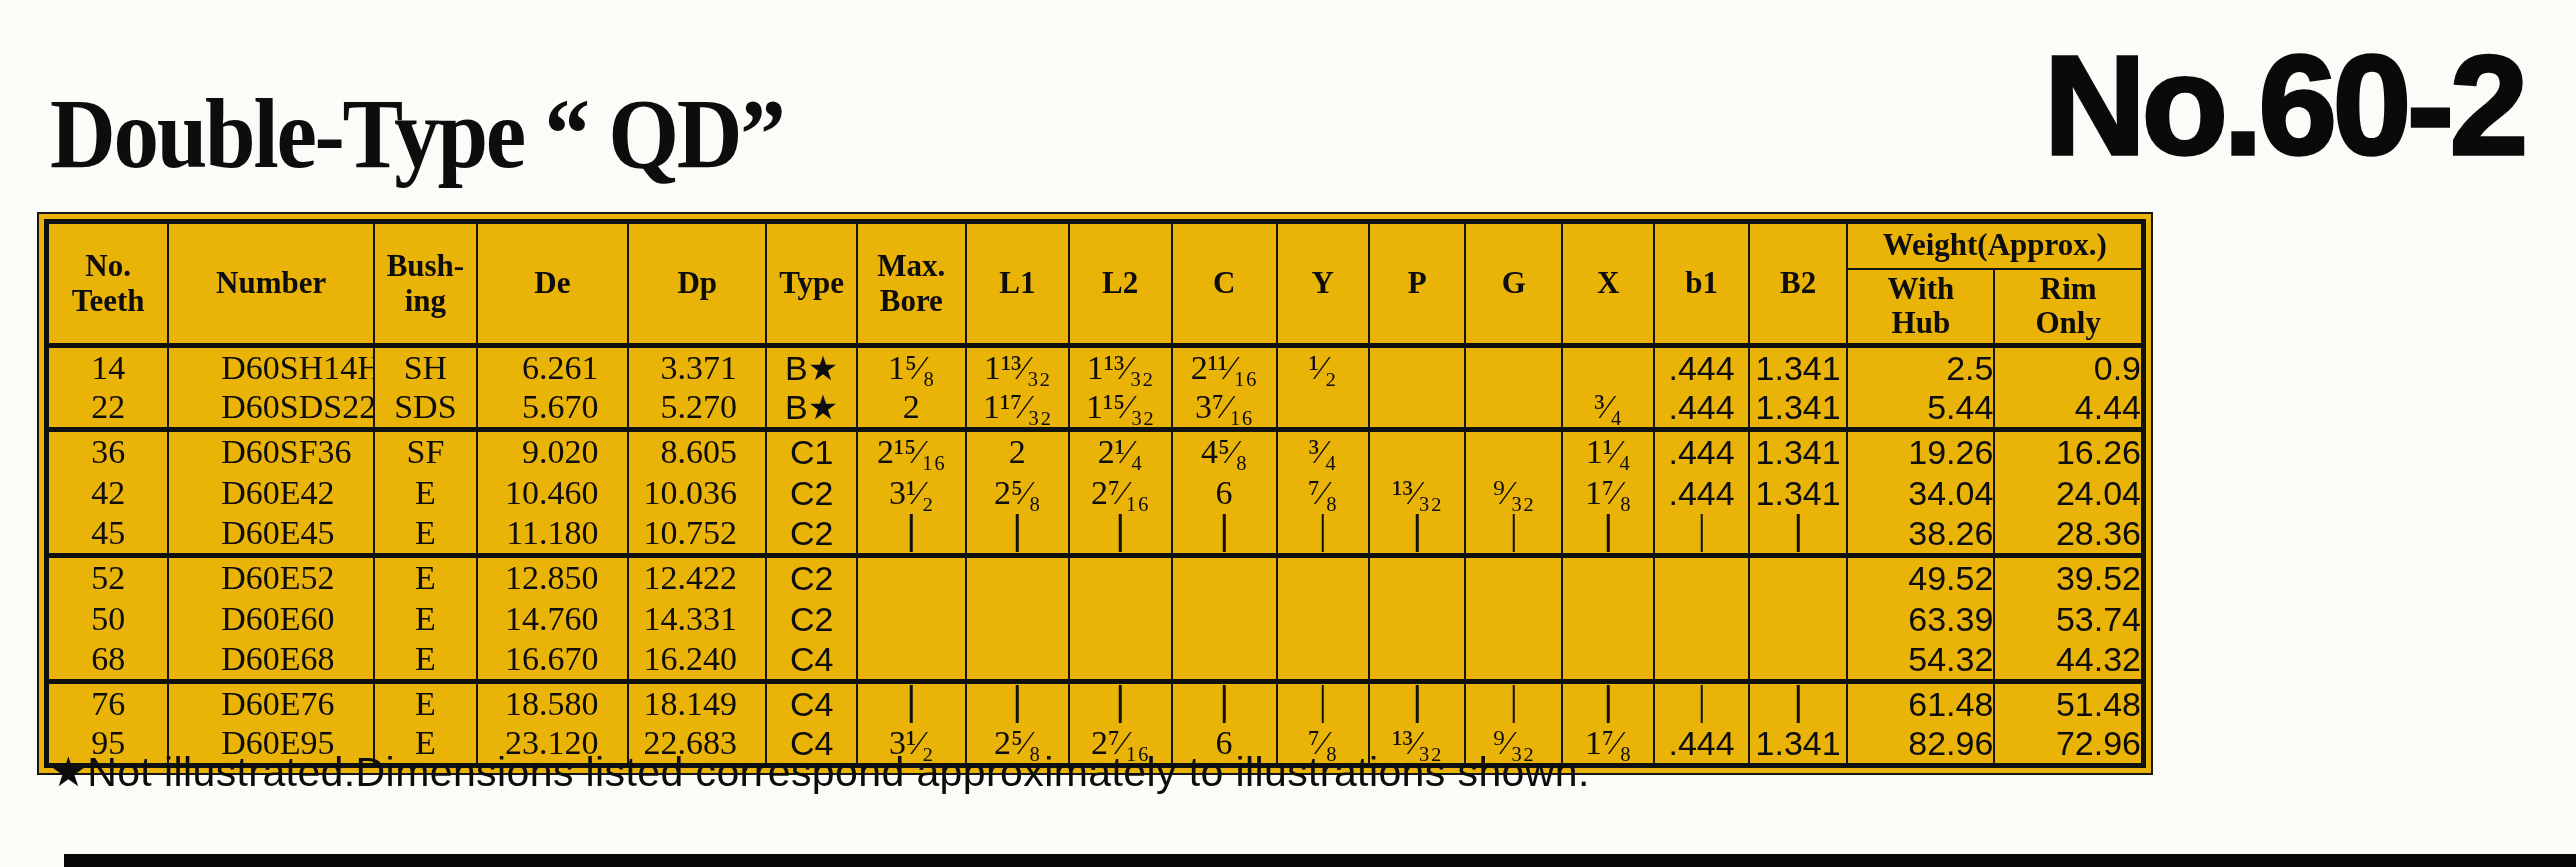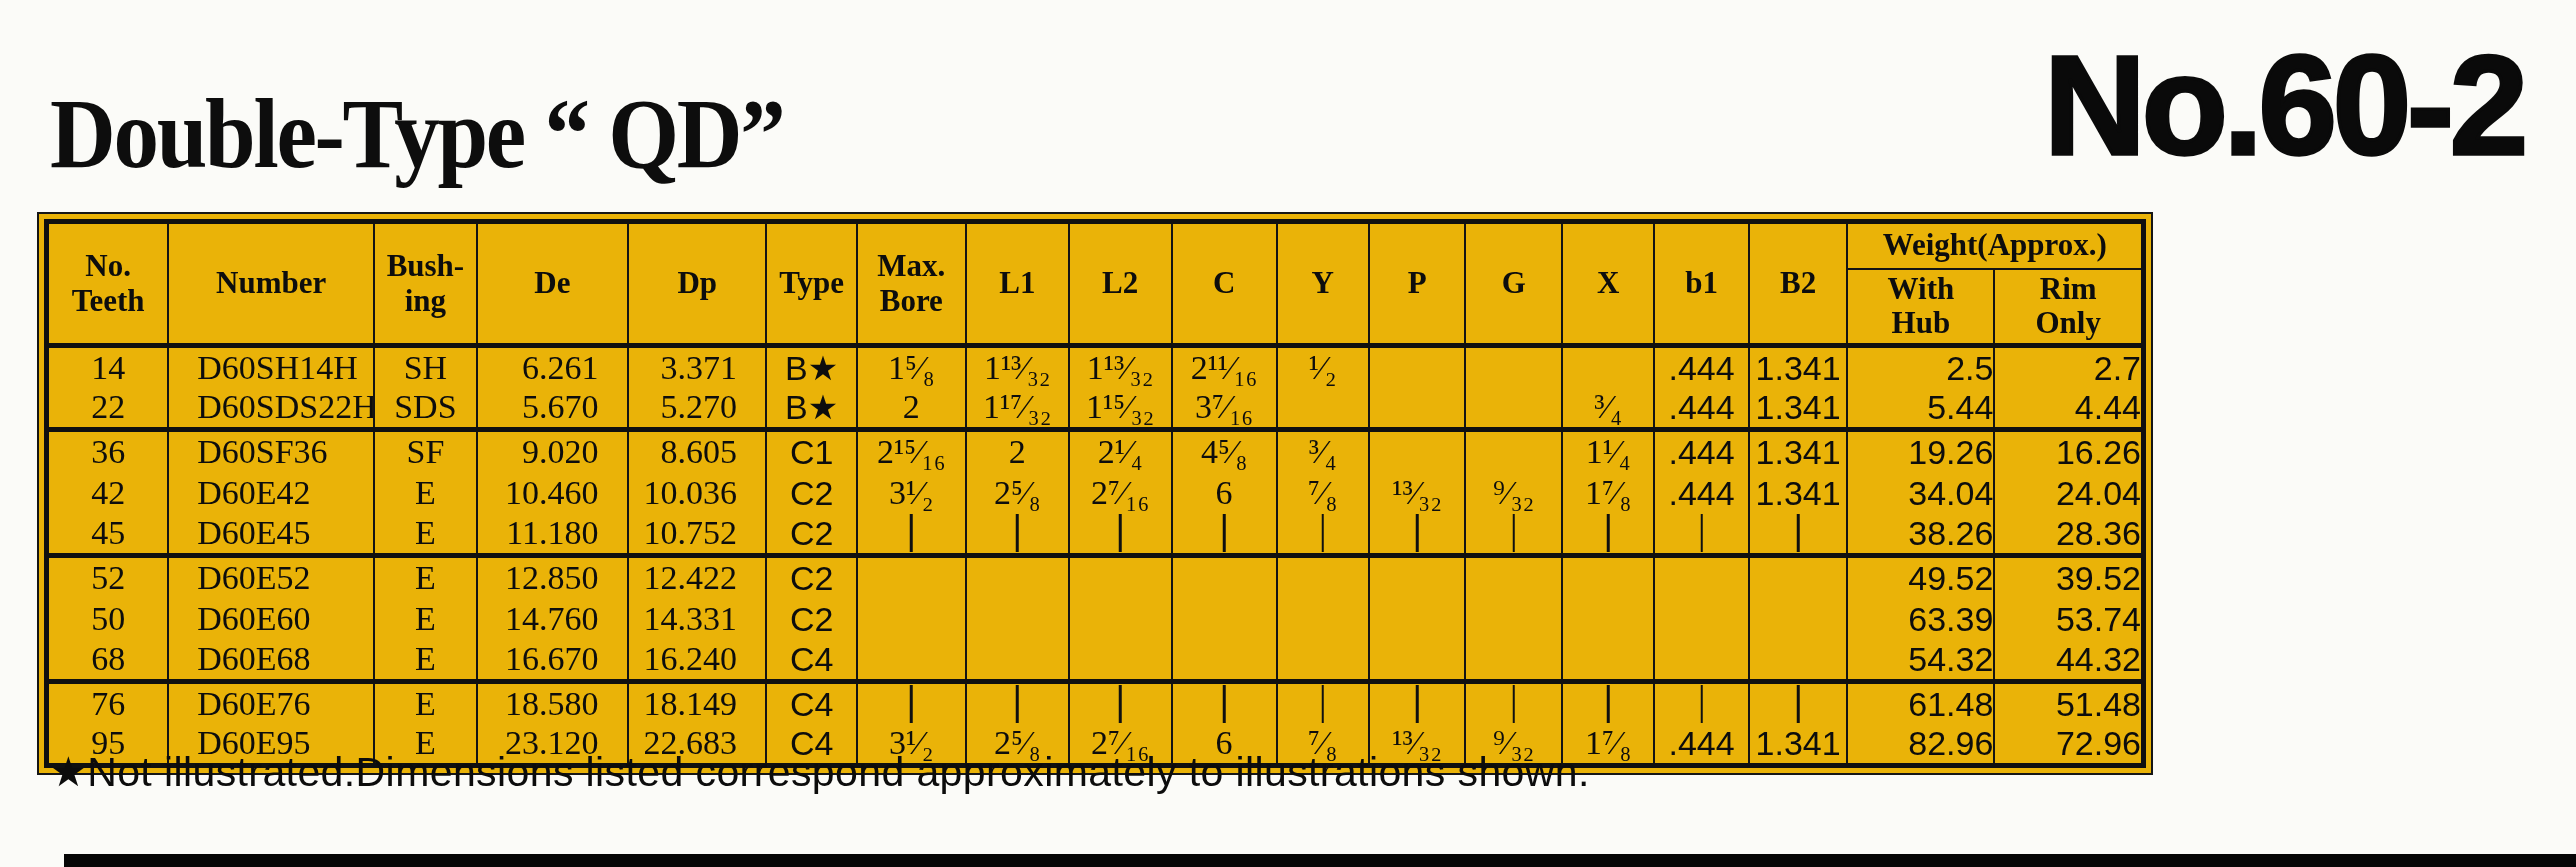--- a/index.html
+++ b/index.html
@@ -37,21 +37,21 @@
   thead th{
     font-size:31px;font-weight:bold;line-height:1.12;
     white-space:pre-line;border-bottom:5px solid #101010;
   }
   thead tr.hdr-top{height:47px;}
   thead tr.hdr-bottom{height:77px;}
   th.weight-group{border-bottom:2.5px solid #141414;}
   tbody tr{height:42px;}
   tbody td{font-size:34px;line-height:1;}
   tbody tr.group-end td{border-bottom:5px solid #101010;}
-  .col-number{text-align:left;padding-left:28px;}
+  .col-number{text-align:left;padding-left:52px;}
   .col-de,.col-dp{text-align:right;padding-right:28.5px;}
   .col-with_hub,.col-rim_only{
     text-align:right;
     font-family:"Liberation Sans","DejaVu Sans",sans-serif;font-size:34px;
   }
   .col-b1,.col-b2,.col-type{
     font-family:"Liberation Sans","DejaVu Sans",sans-serif;font-size:34px;
   }
   td.ditto-cell{position:relative;}
   .ditto{
@@ -138,21 +138,21 @@
           <td class="col-l1">1¹³⁄₃₂</td>
           <td class="col-l2">1¹³⁄₃₂</td>
           <td class="col-c">2¹¹⁄₁₆</td>
           <td class="col-y">¹⁄₂</td>
           <td class="col-p"></td>
           <td class="col-g"></td>
           <td class="col-x"></td>
           <td class="col-b1">.444</td>
           <td class="col-b2">1.341</td>
           <td class="col-with_hub">2.5</td>
-          <td class="col-rim_only">2.7</td>
+          <td class="col-rim_only">0.9</td>
         </tr>
         <tr class="group-end">
           <td class="col-teeth">22</td>
           <td class="col-number">D60SDS22H</td>
           <td class="col-bushing">SDS</td>
           <td class="col-de">5.670</td>
           <td class="col-dp">5.270</td>
           <td class="col-type">B★</td>
           <td class="col-max_bore">2</td>
           <td class="col-l1">1¹⁷⁄₃₂</td>

